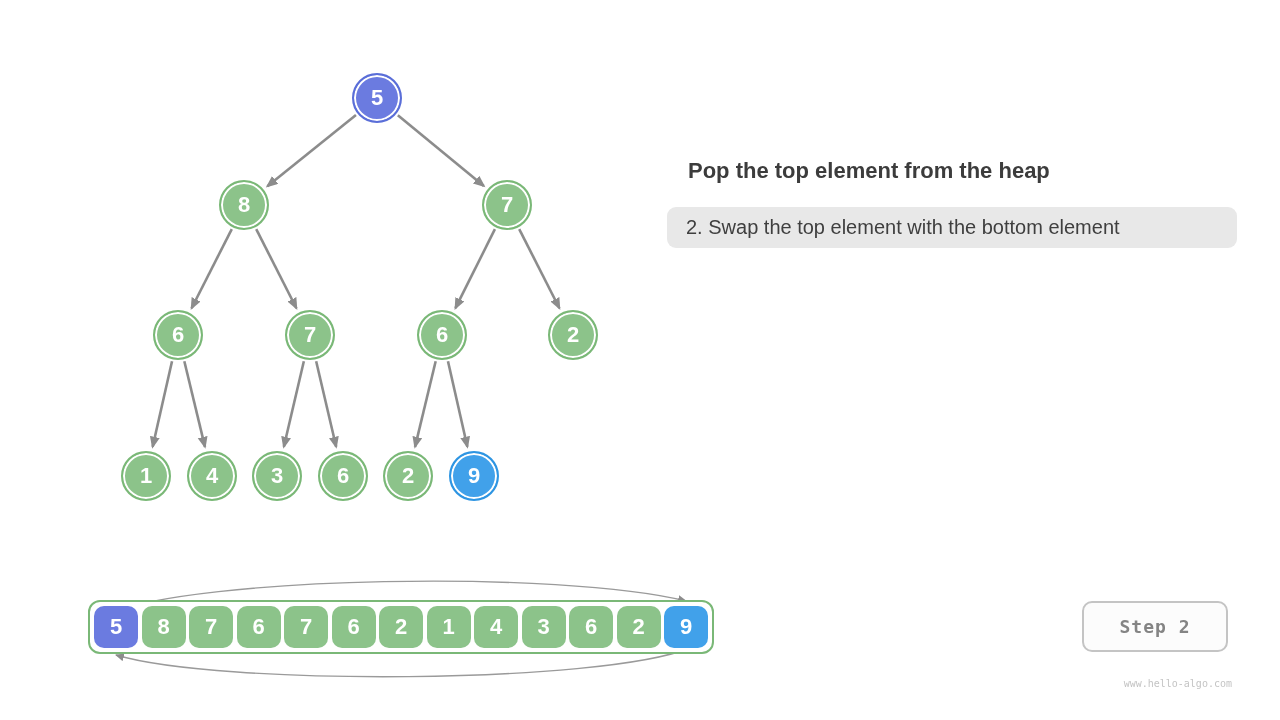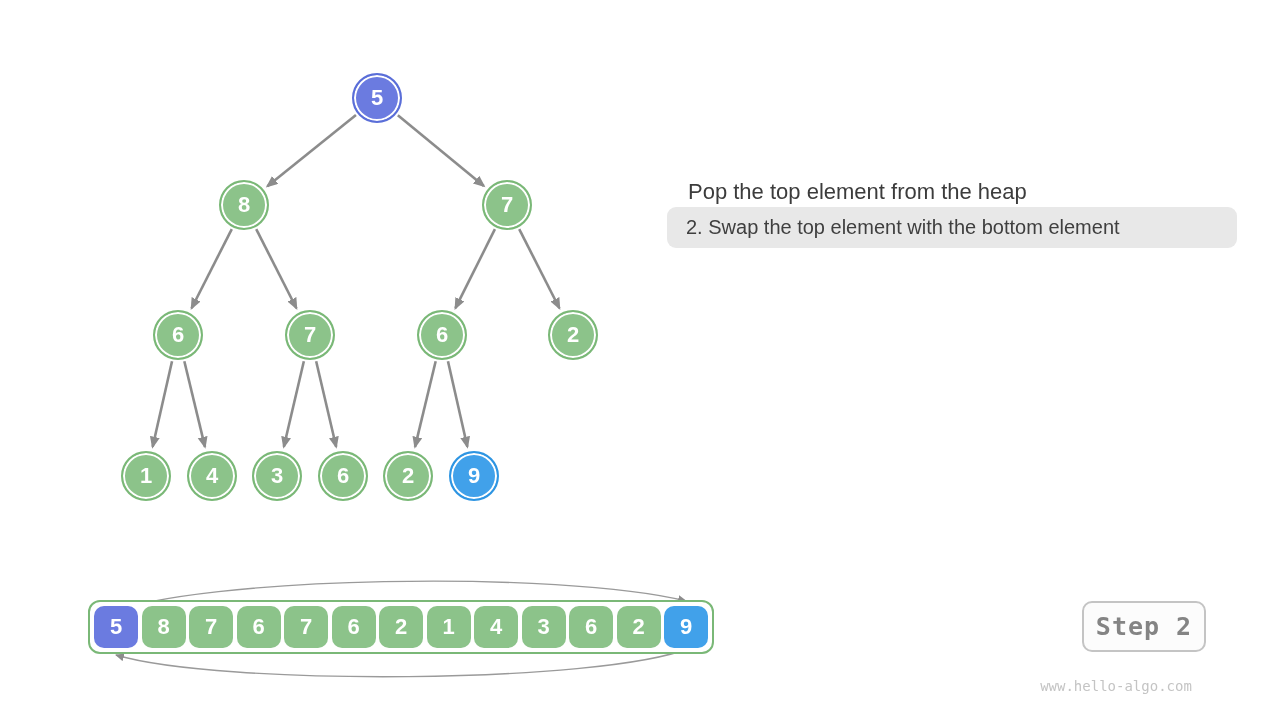--- a/index.html
+++ b/index.html
@@ -16,50 +16,50 @@
   .node { position: absolute; width: 50px; height: 50px; border-radius: 50%;
           transform: translate(-50%, -50%);
           display: flex; align-items: center; justify-content: center;
           color: #fff; font-weight: bold; font-size: 22px;
           box-shadow: inset 0 0 0 2px #ffffff; }
   .node.green  { background: var(--green, #8CC38A);  border: 2.5px solid var(--green-border, #7ab877); }
   .node.purple { background: var(--purple, #6B7BE0); border: 2.5px solid var(--purple-border, #5a6ed8); }
   .node.blue   { background: var(--blue, #41A1EA);   border: 2.5px solid var(--blue-border, #2e95e2); }
 
   
-  .heading { position: absolute; left: 688px; top: 179px;
-             font-size: 22px; font-weight: normal; color: var(--text, #3C3C3C); }
+  .heading { position: absolute; left: 688px; top: 158px;
+             font-size: 22px; font-weight: bold; color: var(--text, #3C3C3C); }
   .instruction { position: absolute; left: 667px; top: 207px; width: 570px; height: 41px;
                  background: var(--instruction-bg, #E8E8E8); border-radius: 9px;
                  display: flex; align-items: center; padding-left: 19px;
                  font-size: 20px; color: #3F3F3F; }
 
   
   .array-box { position: absolute; left: 88px; top: 600px; width: 626px; height: 54px;
                border: 2px solid var(--green-border, #7ab877); border-radius: 12px;
                background: #fff; display: flex; align-items: center;
                justify-content: space-between; padding: 0 4px; }
   .cell { width: 44px; height: 42px; border-radius: 10px; flex: 0 0 auto;
           display: flex; align-items: center; justify-content: center;
           color: #fff; font-weight: bold; font-size: 22px; }
   .cell.green  { background: var(--green, #8CC38A); }
   .cell.purple { background: var(--purple, #6B7BE0); }
   .cell.blue   { background: var(--blue, #41A1EA); }
 
   
-  .step-box { position: absolute; left: 1082px; top: 601px; width: 124px; height: 51px;
+  .step-box { position: absolute; left: 1082px; top: 601px; width: 146px; height: 51px;
               border: 2px solid #C4C4C4; border-radius: 10px; background: #FCFCFC;
               display: flex; align-items: center; justify-content: center;
               font-family: "DejaVu Sans Mono", monospace; font-weight: bold;
-              font-size: 25px; color: #848484; letter-spacing: 1px; }
+              font-size: 18px; color: #848484; letter-spacing: 1px; }
 
   
   .watermark { position: absolute; left: 1000px; top: 678px; width: 232px;
-               text-align: center; font-family: "DejaVu Sans Mono", monospace;
-               font-size: 14px; color: #C4C4C4; }
+               text-align: right; font-family: "DejaVu Sans Mono", monospace;
+               font-size: 10px; color: #C4C4C4; }
 </style>
 </head>
 <body>
 
 <div class="stage">
 
   <svg id="svg-layer" viewBox="0 0 1280 720" xmlns="http://www.w3.org/2000/svg">
     <defs>
       <marker id="arrowTree" markerUnits="userSpaceOnUse" markerWidth="13" markerHeight="11" refX="10" refY="5" orient="auto">
         <path d="M0,0 L12,5 L0,10 Z" fill="#8C8C8C"></path>

